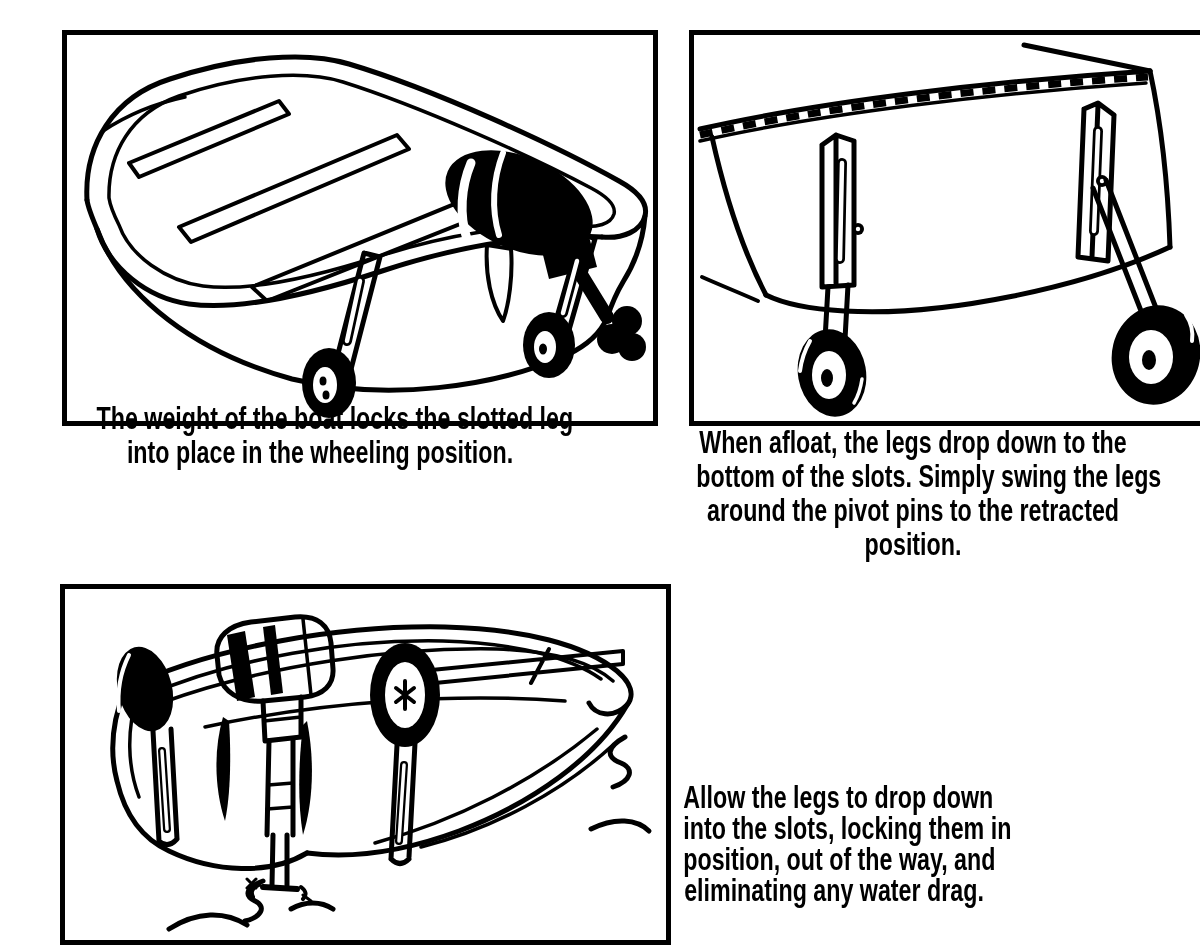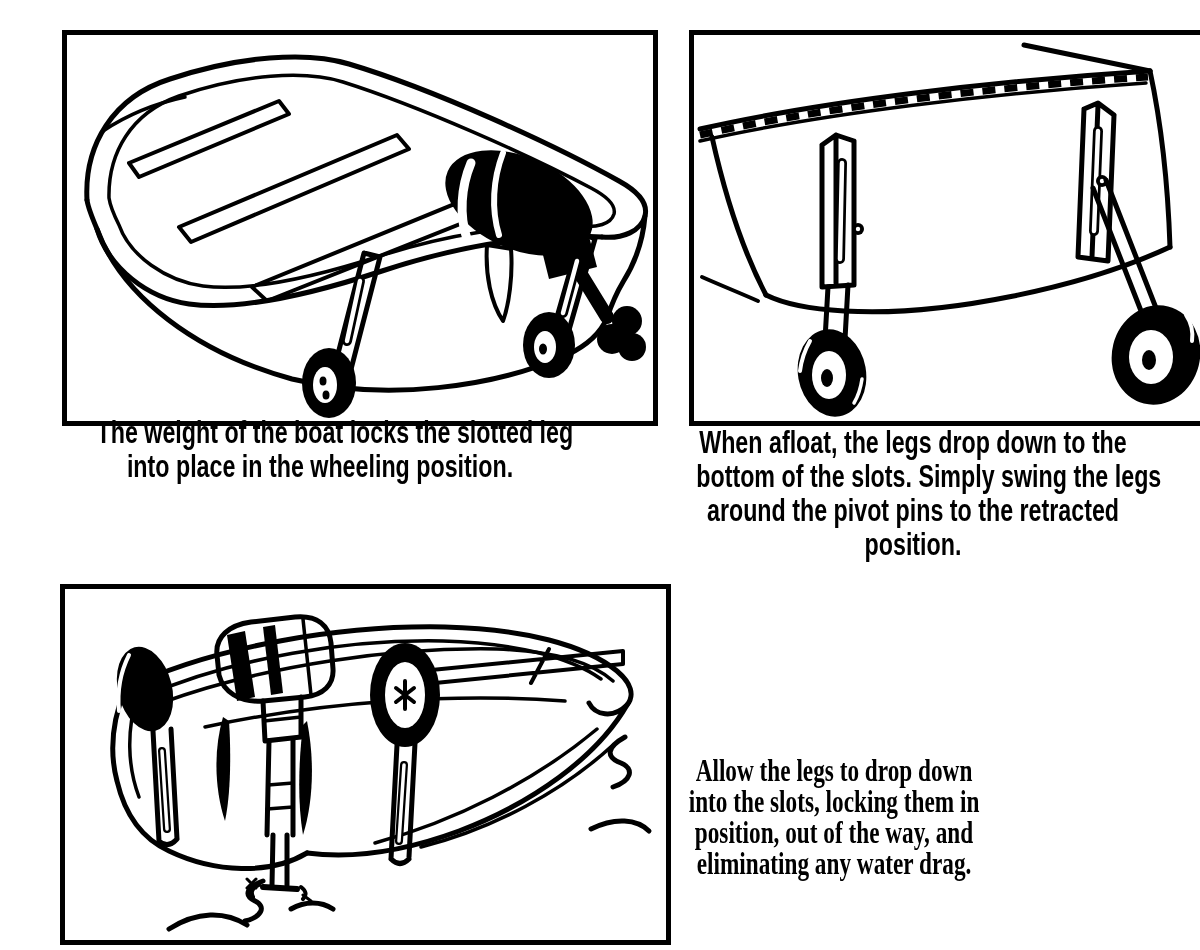--- a/index.html
+++ b/index.html
@@ -13,23 +13,23 @@
   }
   .panel svg{display:block;width:100%;height:100%;}
   .p1{left:22px;top:14px;width:596px;height:396px;}
   .p2{left:649px;top:14px;width:532px;height:396px;}
   .p3{left:20px;top:568px;width:611px;height:361px;}
   .caption{
     position:absolute;text-align:center;font-weight:bold;color:#000;
     font-size:31px;line-height:34px;
   }
   .caption .ln{white-space:nowrap;transform:scaleX(0.75);transform-origin:50% 50%;}
-  .c1{left:22px;top:416px;width:596px;}
+  .c1{left:22px;top:402px;width:596px;}
   .c2{left:624px;top:426px;width:578px;}
-  .c3{left:633px;top:755px;width:402px;line-height:31px;font-family:Liberation Serif, serif;}
+  .c3{left:633px;top:782px;width:402px;line-height:31px;}
   
   .ink{stroke:#000;fill:none;stroke-width:5;stroke-linecap:round;stroke-linejoin:round;}
   .thin{stroke-width:3.5;}
   .fillb{fill:#000;stroke:none;}
   .fillw{fill:#fff;stroke:none;}
 </style>
 </head>
 <body>
 
 <figure class="panel p1">

